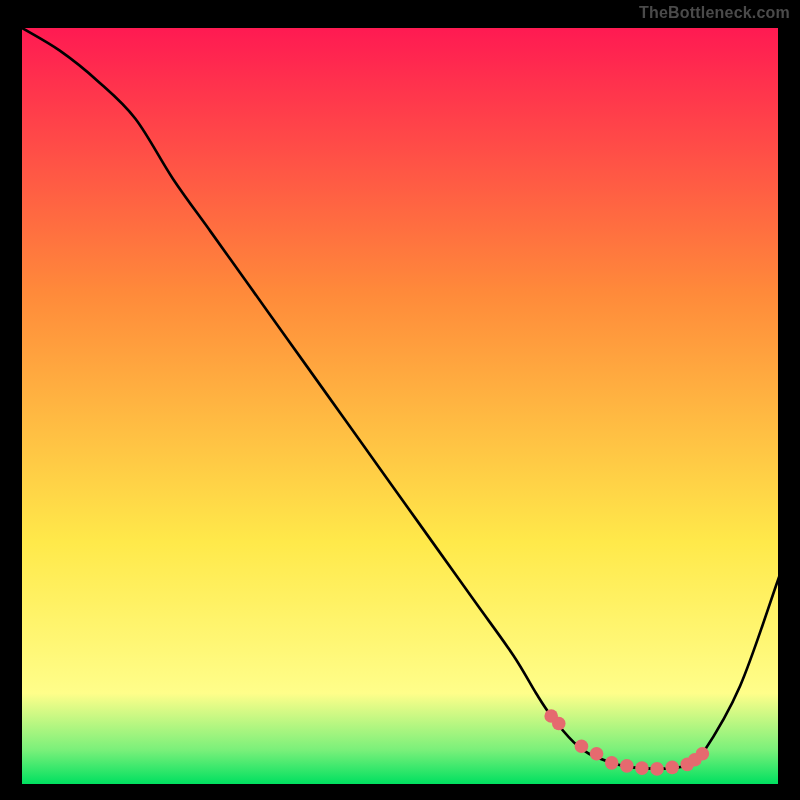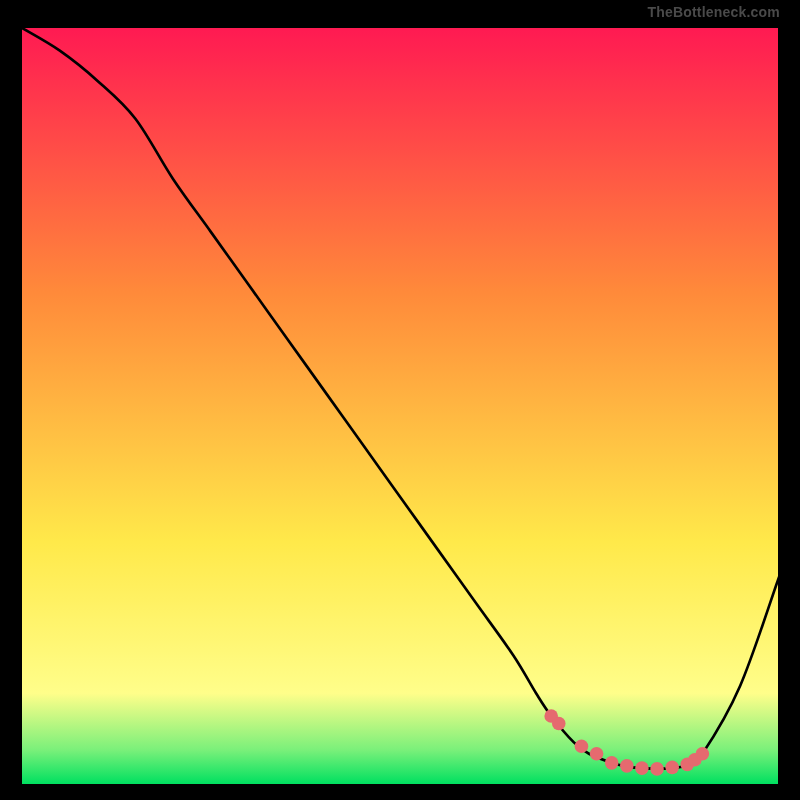--- a/index.html
+++ b/index.html
@@ -13,23 +13,23 @@
   }
   .frame {
     position: relative;
     width: 800px;
     height: 800px;
     background: #000;
   }
   .watermark {
     position: absolute;
     top: 4px;
-    right: 20px;
+    right: 10px;
     color: #4a4a4a;
-    font-size: 14px;
+    font-size: 16px;
     font-weight: 600;
     letter-spacing: 0.2px;
     user-select: none;
   }
   .plot {
     position: absolute;
     left: 22px;
     top: 28px;
     width: 756px;
     height: 756px;

